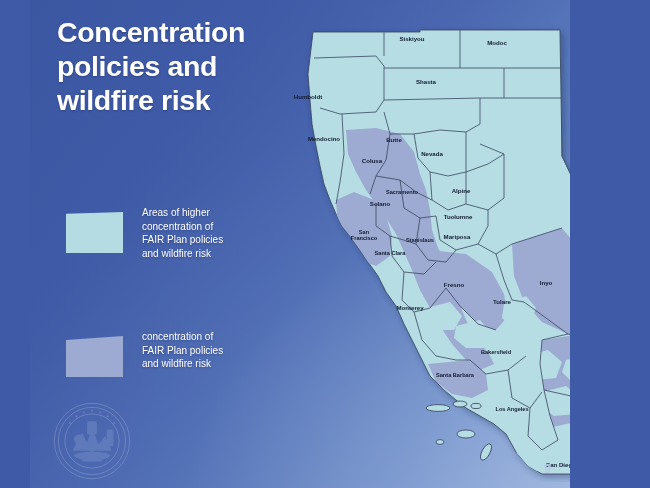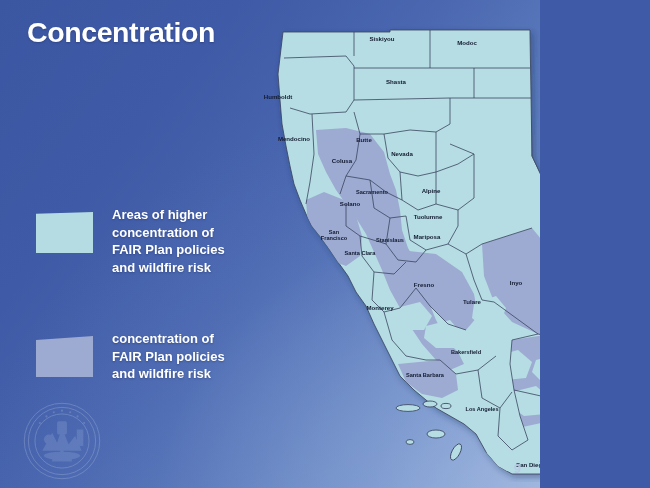--- a/index.html
+++ b/index.html
@@ -6,20 +6,21 @@
   body{
     width:650px;height:488px;overflow:hidden;
     font-family:"Liberation Sans","DejaVu Sans",sans-serif;
     background:#3f5aa6;
   }
   #slide{
     position:relative;width:540px;height:488px;overflow:hidden;
     background:
       radial-gradient(ellipse 900px 640px at 112% 104%, rgba(168,190,226,0.95) 0%, rgba(140,166,214,0.55) 26%, rgba(95,126,190,0.18) 50%, rgba(60,90,166,0.0) 70%),
       linear-gradient(128deg,#3c57a2 0%,#3f5aa6 26%,#4a67b0 48%,#5d7cbd 68%,#7796ce 86%,#8fa9d8 100%);
+    margin-left: 30px;
   }
   
   #seal{
     position:absolute;left:16px;bottom:6px;width:92px;height:82px;
     opacity:.30;
   }
   
   #title{
     position:absolute;left:27px;top:16px;width:252px;
     color:#ffffff;font-weight:bold;font-size:28.5px;line-height:1.19;
@@ -31,21 +32,21 @@
   #legend-1{top:206px;}
   #legend-2{top:330px;}
   .swatch{
     position:absolute;left:0;top:6px;width:57px;height:41px;
     box-shadow:0 1px 2px rgba(20,35,80,.30);
   }
   .sw-hi{background:#b4dce2;clip-path:polygon(0 4%,100% 0,100% 100%,0 100%);}
   .sw-lo{background:#9dabd2;clip-path:polygon(0 10%,100% 0,100% 100%,0 100%);}
   .legend-text{
     position:absolute;left:76px;top:0;width:212px;
-    color:#ffffff;font-weight:bold;font-size:13px;line-height:1.365;
+    color:#ffffff;font-weight:normal;font-size:10px;line-height:1.365;
     text-shadow:0 1px 2px rgba(20,35,80,.35);
   }
   
   #pagenum{
     position:absolute;right:19px;bottom:12px;
     color:#b9c9e6;font-size:13px;font-weight:bold;opacity:.92;
   }
   
   #map{position:absolute;left:250px;top:4px;width:400px;height:478px;}
   .cty{stroke:#3a4560;stroke-width:.85;stroke-linejoin:round;}
@@ -201,20 +202,22 @@
         <text class="lbl" x="175" y="373">Santa Barbara</text>
         <text class="lbl" x="232" y="407">Los Angeles</text>
         <text class="lbl big" x="342" y="413">Riverside</text>
         <text class="lbl big" x="350" y="452">Imperial</text>
         <text class="lbl big" x="281" y="463">San Diego</text>
       </g>
   </svg>
 
   <div id="title">
     <div>Concentration</div>
+    <div>policies and</div>
+    <div>wildfire risk</div>
   </div>
 
   <div class="legend-row" id="legend-1">
     <div class="swatch sw-hi"></div>
     <div class="legend-text">
       <div>Areas of higher</div>
       <div>concentration of</div>
       <div>FAIR Plan policies</div>
       <div>and wildfire risk</div>
     </div>

